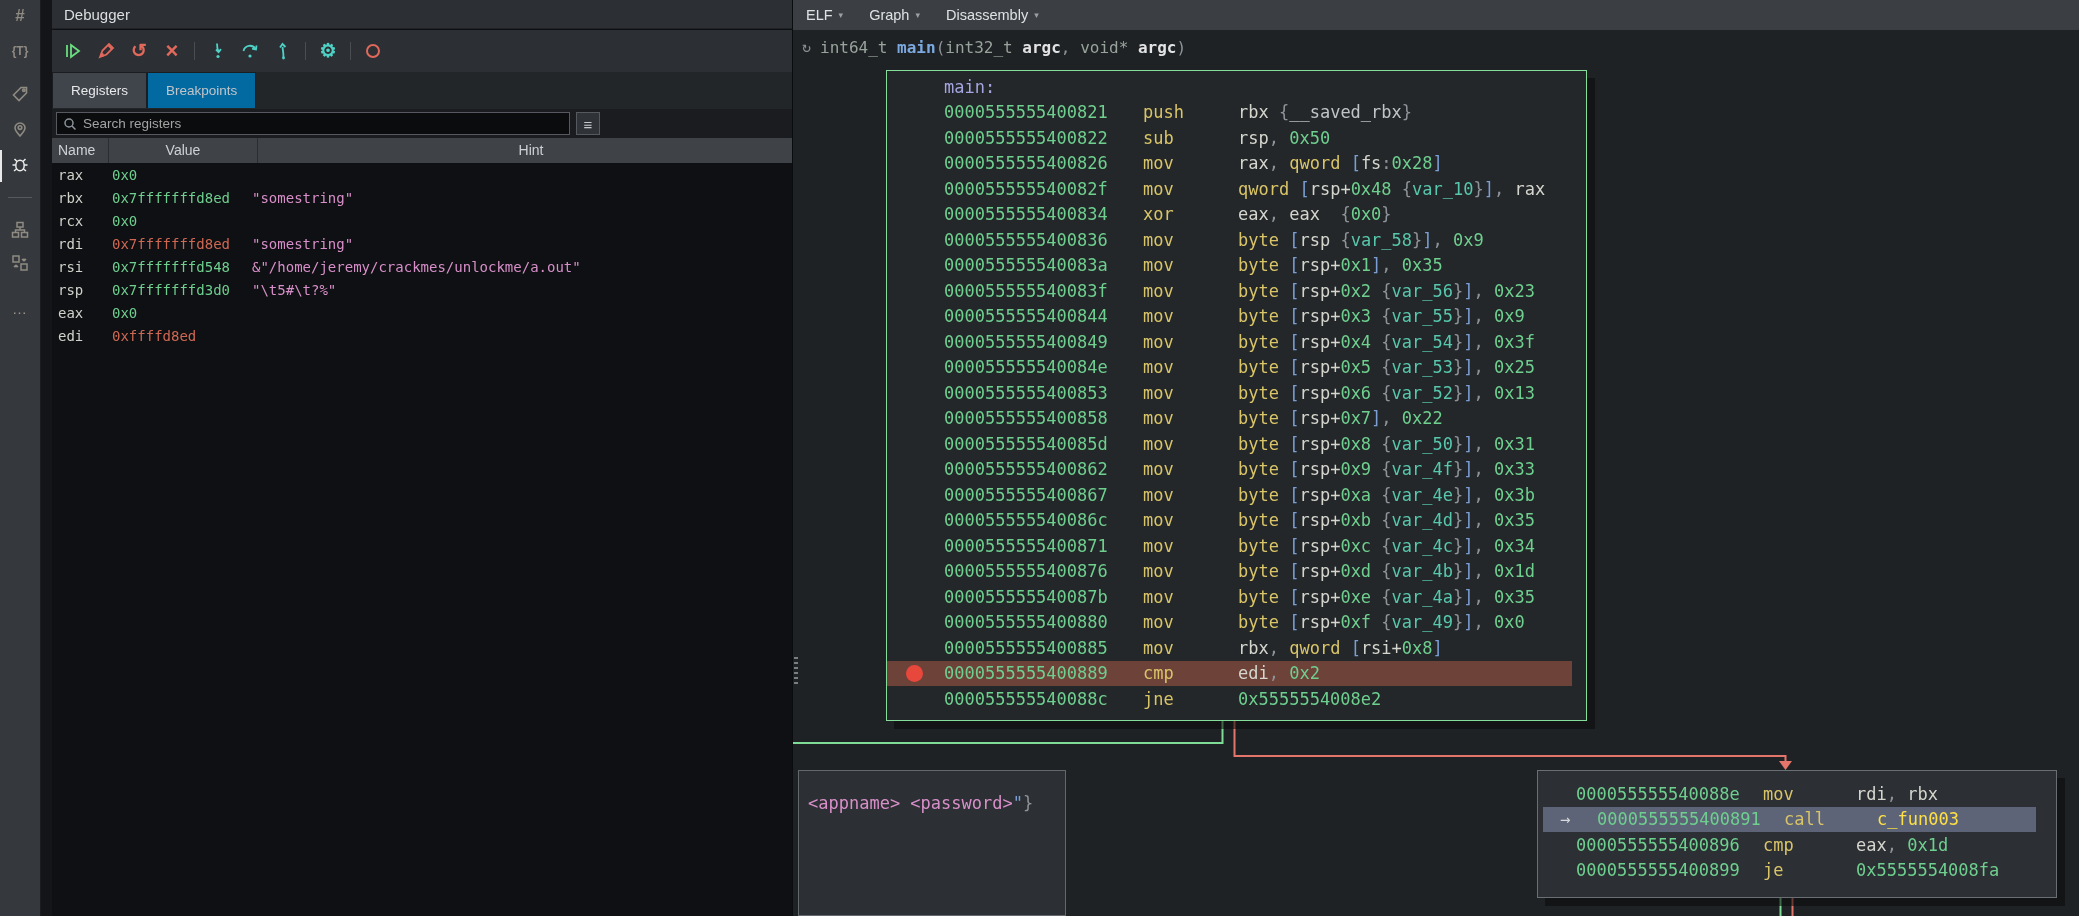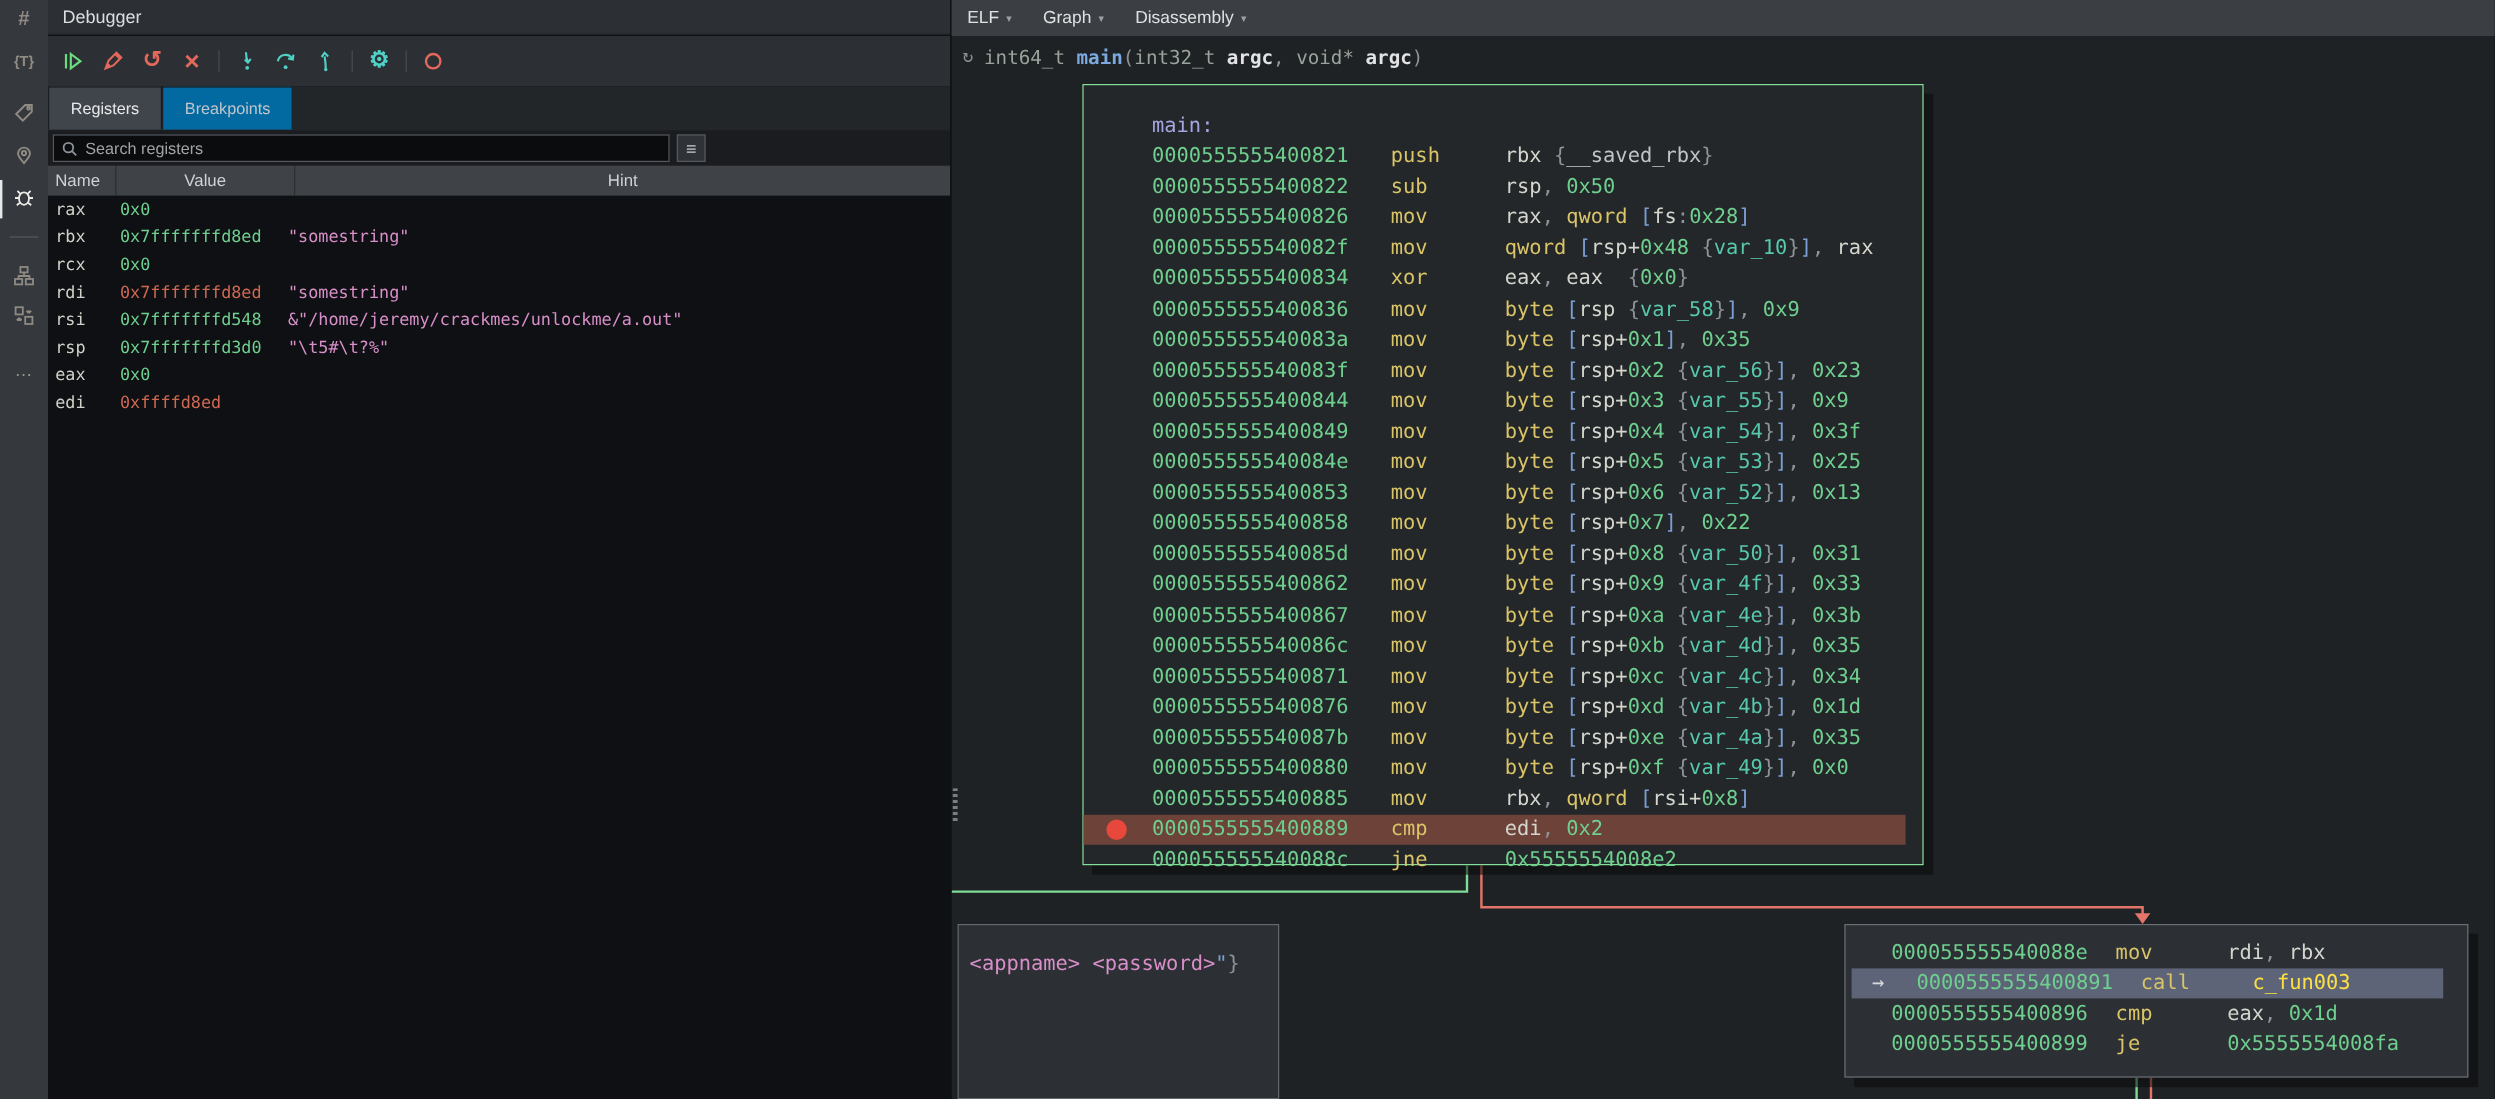--- a/index.html
+++ b/index.html
@@ -9,21 +9,21 @@
   
   .rail{position:absolute;left:0;top:0;width:40px;height:916px;background:#35393d;border-right:1px solid #1a1c1e;}
   .rail .ric{position:absolute;left:0;width:40px;text-align:center;color:#8f8a82;}
   .rail .ric svg{display:block;margin:0 auto;}
   .rail .ric.active{color:#ececea;}
   .rail .active-bar{position:absolute;left:0;top:150px;width:2px;height:32px;background:#e8e8e8;}
   .rail .divider{position:absolute;left:8px;top:197px;width:24px;height:1px;background:#55595d;}
   .rail .more{top:300px;color:#9a958d;font-size:15px;letter-spacing:1px;}
 
   
-  .dbg{position:absolute;left:40px;top:0;width:752px;height:916px;background:#0e1013;}
+  .dbg{position:absolute;left:52px;top:0;width:752px;height:916px;background:#0e1013;}
   .dbg-title{position:absolute;left:0;top:0;width:752px;height:29px;background:#2c2f34;border-bottom:1px solid #202226;
     color:#dcdee0;font-size:15px;line-height:29px;padding-left:12px;box-sizing:border-box;}
   .dbg-toolbar{position:absolute;left:0;top:30px;width:752px;height:42px;background:#2c2f34;display:flex;align-items:center;
     padding-left:10px;box-sizing:border-box;gap:11px;}
   .tbtn{width:22px;height:22px;display:flex;align-items:center;justify-content:center;background:none;border:none;padding:0;cursor:default;}
   .tbtn .uni{font-size:19px;line-height:20px;font-weight:bold;}
   .tsep{width:1px;height:18px;background:#4a4e53;} .salmon{color:#e0695c;} .teal{color:#4fd1c5;}
   .drag-dots{position:absolute;left:403px;top:72px;color:#6d7175;font-size:11px;letter-spacing:2px;}
 
   .dbg-tabs{position:absolute;left:0;top:72px;width:752px;height:37px;background:#232629;display:flex;}
@@ -58,21 +58,21 @@
   .menu-item .chv{color:#9aa0a6;font-size:9px;}
   .sigrow{position:absolute;left:0;top:30px;width:1286px;height:34px;display:flex;align-items:center;padding-left:9px;gap:9px;
     box-sizing:border-box;font-family:"DejaVu Sans Mono",monospace;font-size:16px;}
   .sig-ic{color:#8a9096;font-size:15px;}
   .sg-t{color:#98a39b;} .sg-f{color:#7ba9e0;font-weight:bold;} .sg-p{color:#8e9399;} .sg-a{color:#e2e3e4;font-weight:bold;}
 
   .canvas{position:absolute;left:0;top:0;width:1286px;height:916px;}
   .edges{position:absolute;left:0;top:0;z-index:1;}
   .node{position:absolute;box-sizing:border-box;font-family:"DejaVu Sans Mono",monospace;font-size:17px;z-index:2;}
   .main-node{left:93px;top:70px;width:701px;height:651px;background:#232729;border:1px solid #86de9b;
-    box-shadow:8px 8px 0 rgba(10,10,10,.55);padding-top:21px;margin-left:16px;}
+    box-shadow:8px 8px 0 rgba(10,10,10,.55);padding-top:3px;}
   .irow{position:relative;height:25.5px;display:flex;align-items:center;white-space:pre;padding-left:57px;box-sizing:border-box;}
   .irow .addr{display:inline-block;width:199px;color:#6fcf8f;flex:none;}
   .irow .mn{display:inline-block;width:95px;color:#d9c468;flex:none;}
   .irow .gut{position:absolute;left:14px;top:0;width:36px;height:100%;display:flex;align-items:center;}
   .bpdot{width:17px;height:17px;border-radius:50%;background:#e8473c;margin-left:5px;}
   .curarr{color:#d6d9dc;font-size:17px;margin-left:8px;}
   .irow.bp{background:#6d4239;width:calc(100% - 14px);}
   .blabel{color:#a5a5e0;}
   .t-r{color:#d4d6ce;} .t-k{color:#d9c468;} .t-n{color:#6fcf8f;} .t-b{color:#7b9fd4;}
   .t-p{color:#8e9399;} .t-v{color:#57c7ad;} .t-s{color:#c0c4c6;} .t-f{color:#fde047;}

